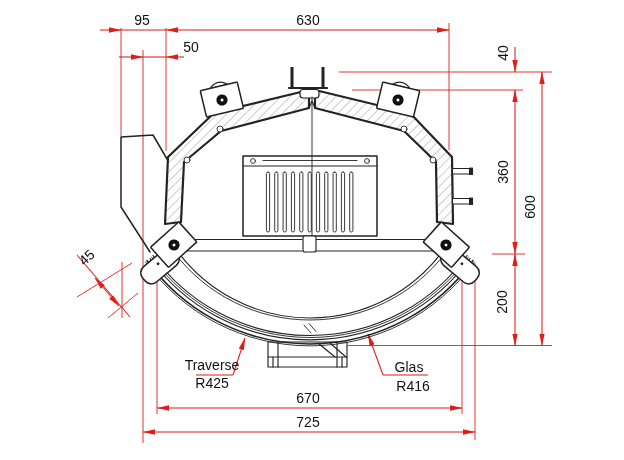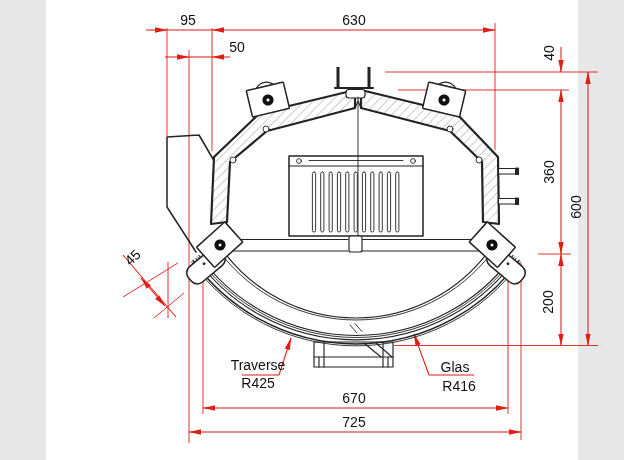--- a/index.html
+++ b/index.html
@@ -1,16 +1,16 @@
 <!DOCTYPE html>
 <html style="--bg: #ffffff; --ink: #232323; --dim: #e01d16; --txt: #111111;"><head>
 <meta charset="utf-8">
 <style>
   html,body{margin:0;padding:0;background:#e8e8e8;}
-  .stage{width:532px;height:460px;background:var(--bg,#ffffff);position:relative;margin:0 auto;
+  .stage{width:624px;height:460px;background:var(--bg,#ffffff);position:relative;margin:0 auto;
          font-family:"Liberation Sans", sans-serif;}
   svg{display:block}
   
   .blk{stroke:var(--ink,#232323);fill:none;stroke-linecap:round;stroke-linejoin:round}
   .s24{stroke-width:2.2}.s16{stroke-width:1.5}.s12{stroke-width:1.15}.s09{stroke-width:0.9}
   .wfill{fill:#ffffff}
   .band{fill:url(#hatch);stroke:var(--ink,#232323);stroke-width:2.2;stroke-linejoin:round}
   
   .dim{stroke:var(--dim,#e01d16);stroke-width:1.05;fill:none}
   .ext{stroke:var(--dim,#e01d16);stroke-width:0.9;fill:none}

